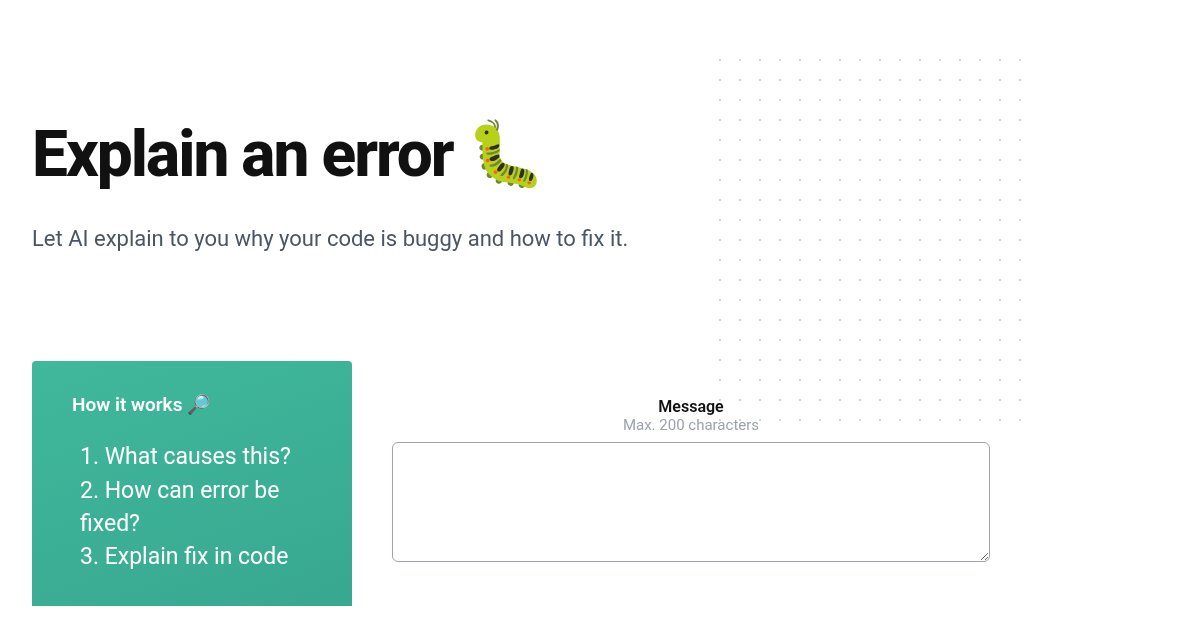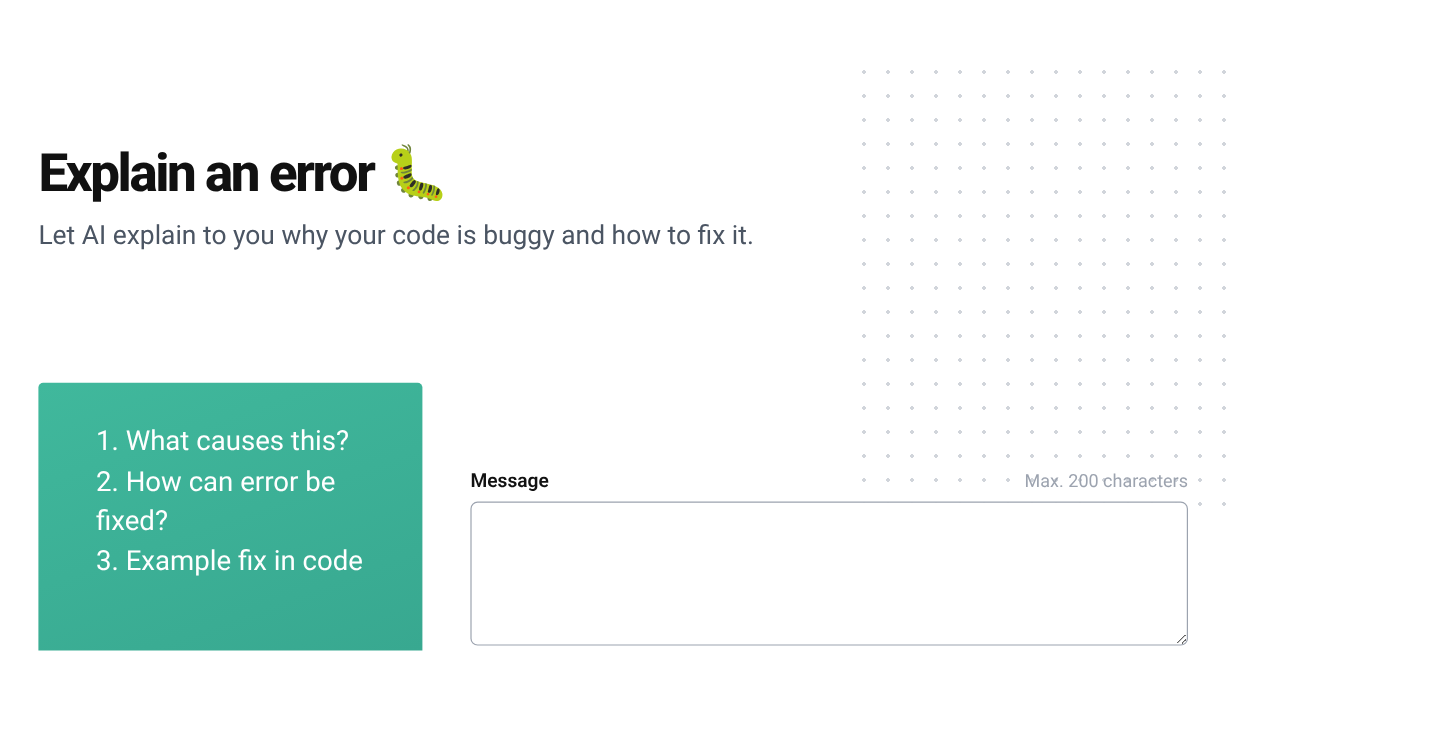--- a/index.html
+++ b/index.html
@@ -23,28 +23,28 @@
     height: 380px;
     background-image: radial-gradient(circle, #d1d5db 1.5px, transparent 1.5px);
     background-size: 20px 20px;
     background-position: 0 0;
     z-index: 0;
   }
   .hero {
     padding: 120px 0 0 32px;
   }
   .hero-title {
-    font-size: 44px;
+    font-size: 64px;
     font-weight: 800;
     color: #111111;
     letter-spacing: -2px;
     line-height: 1.1;
   }
   .hero-subtitle {
-    margin-top: 16px;
+    margin-top: 36px;
     font-size: 22px;
     color: #4b5563;
     font-weight: 400;
   }
   .content-row {
     display: flex;
     margin-top: 110px;
     padding-left: 32px;
     gap: 40px;
     position: relative;
@@ -85,32 +85,32 @@
   }
   .form-title {
     font-size: 20px;
     font-weight: 700;
     color: #111111;
     margin-bottom: 28px;
   }
   .label-row {
     display: flex;
     justify-content: space-between;
-    align-items: flex-end;
+    align-items: center;
     margin-bottom: 8px;
+    flex-direction: column;
   }
   .label-left {
     font-size: 16px;
     font-weight: 600;
     color: #111111;
   }
   .label-right {
     font-size: 15px;
     color: #9ca3af;
-    margin-top: 37px;
   }
   .message-textarea {
     width: 100%;
     height: 120px;
     border: 1px solid #9ca3af;
     border-radius: 6px;
     padding: 10px;
     font-size: 15px;
     font-family: inherit;
     resize: both;
@@ -121,24 +121,25 @@
 
 <div class="dot-grid"></div>
 
 <div class="hero">
   <h1 class="hero-title">Explain an error 🐛</h1>
   <p class="hero-subtitle">Let AI explain to you why your code is buggy and how to fix it.</p>
 </div>
 
 <div class="content-row">
   <div class="sidebar-card">
+    <h3>How it works 🔎</h3>
     <ol>
       <li>What causes this?</li>
       <li>How can error be fixed?</li>
-      <li>Example fix in code</li>
+      <li>Explain fix in code</li>
     </ol>
   </div>
 
   <div class="form-area">
     <div class="label-row">
       <span class="label-left">Message</span>
       <span class="label-right">Max. 200 characters</span>
     </div>
     <textarea class="message-textarea" style=""></textarea>
   </div>

